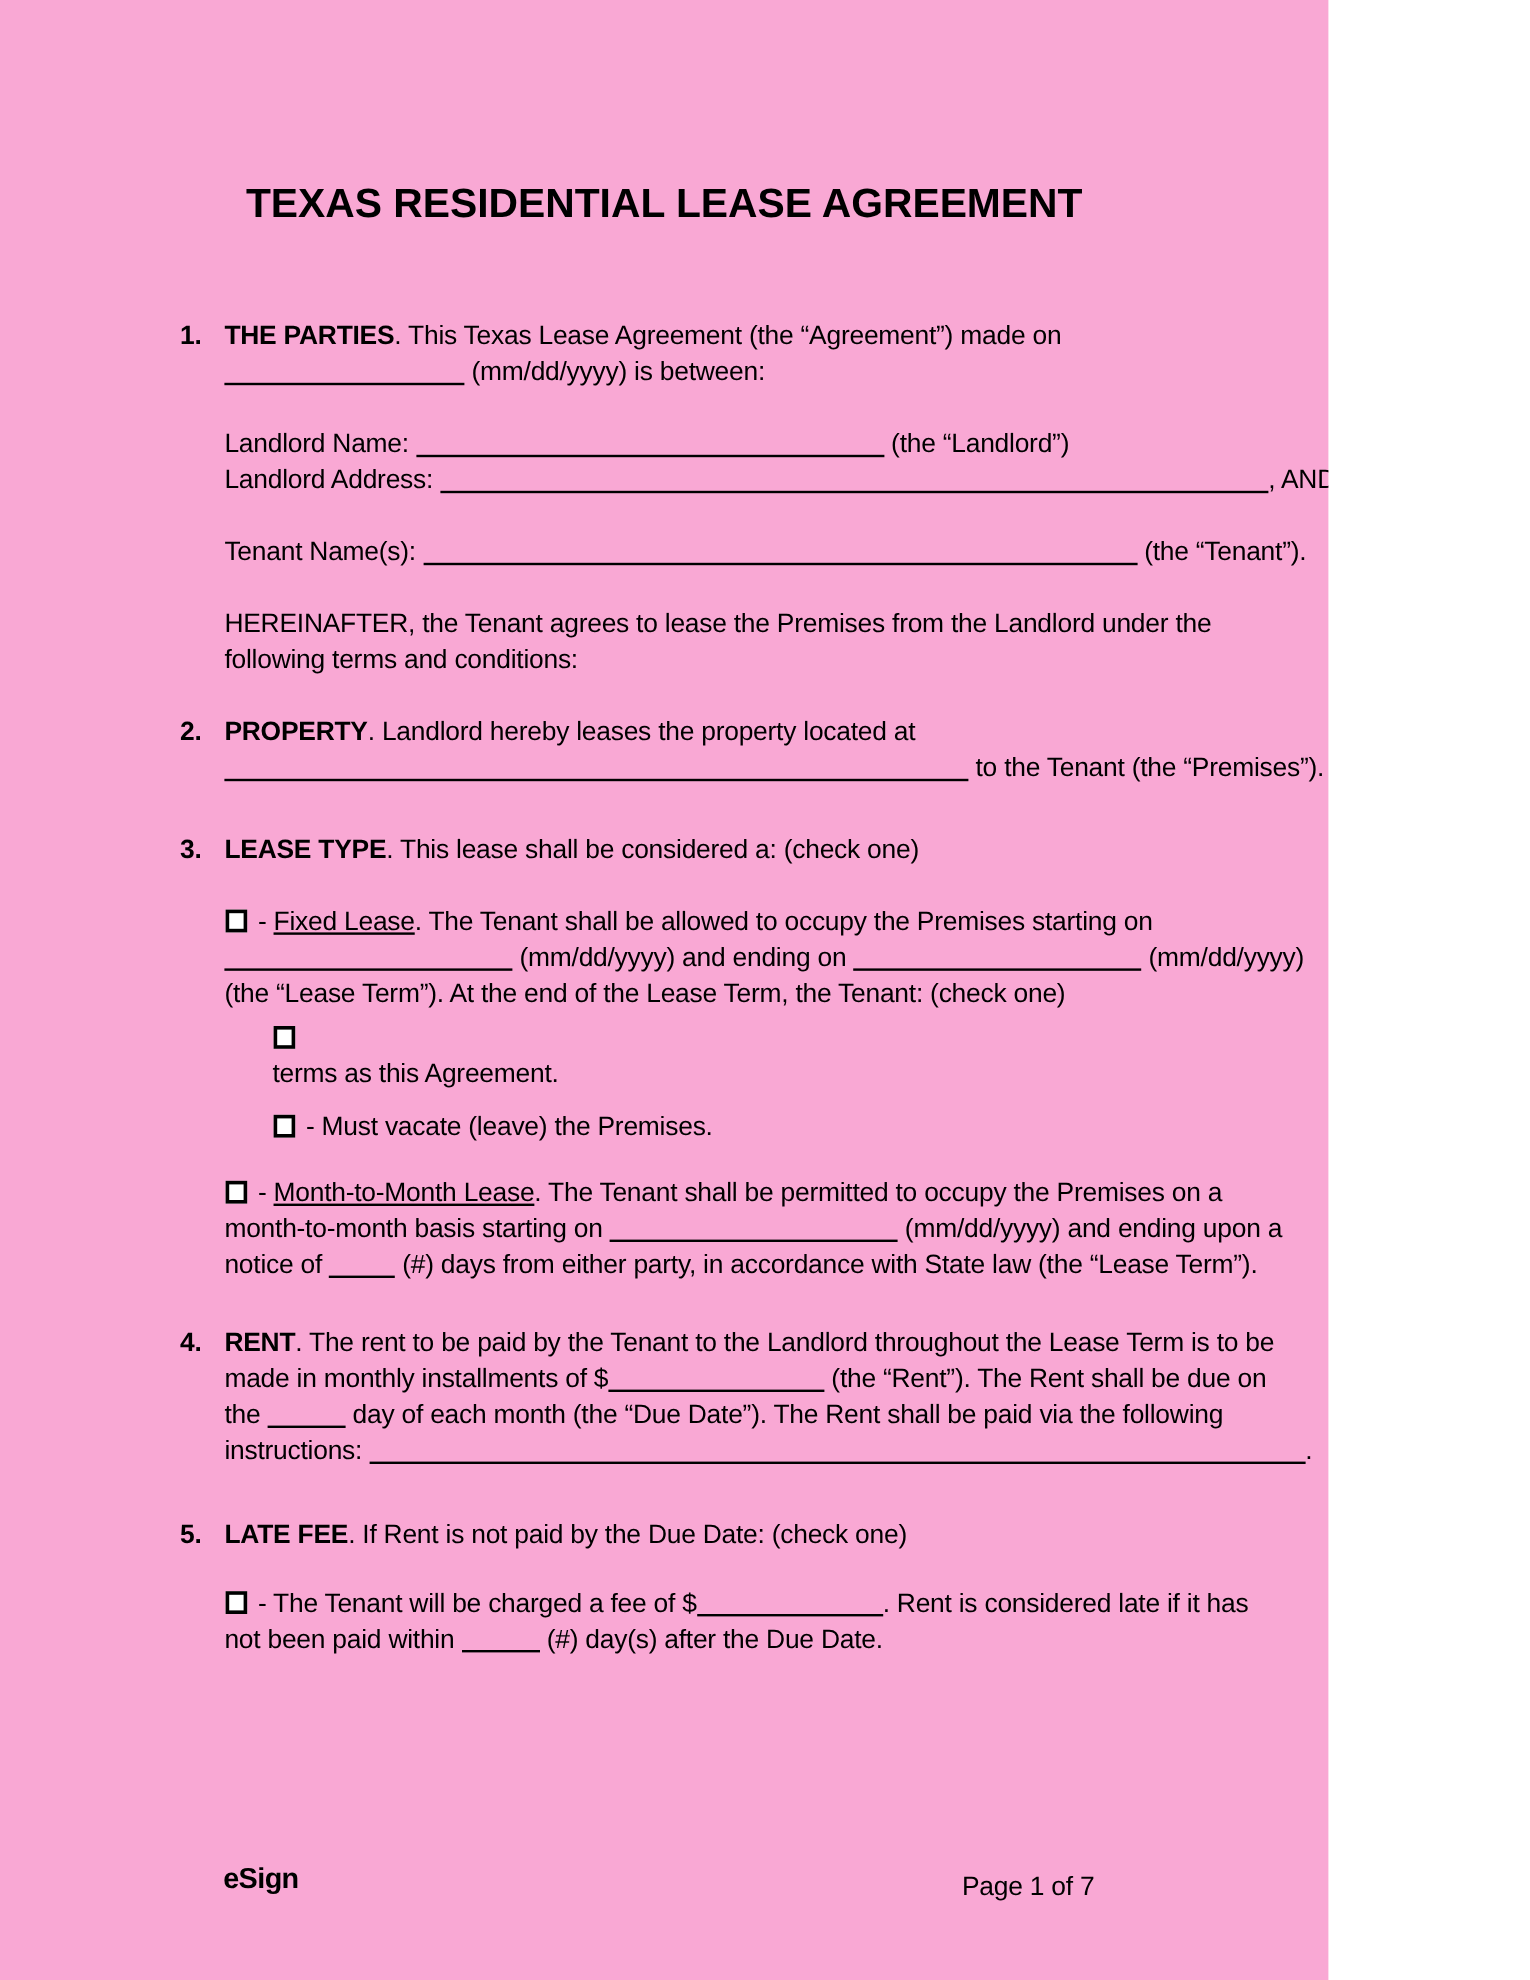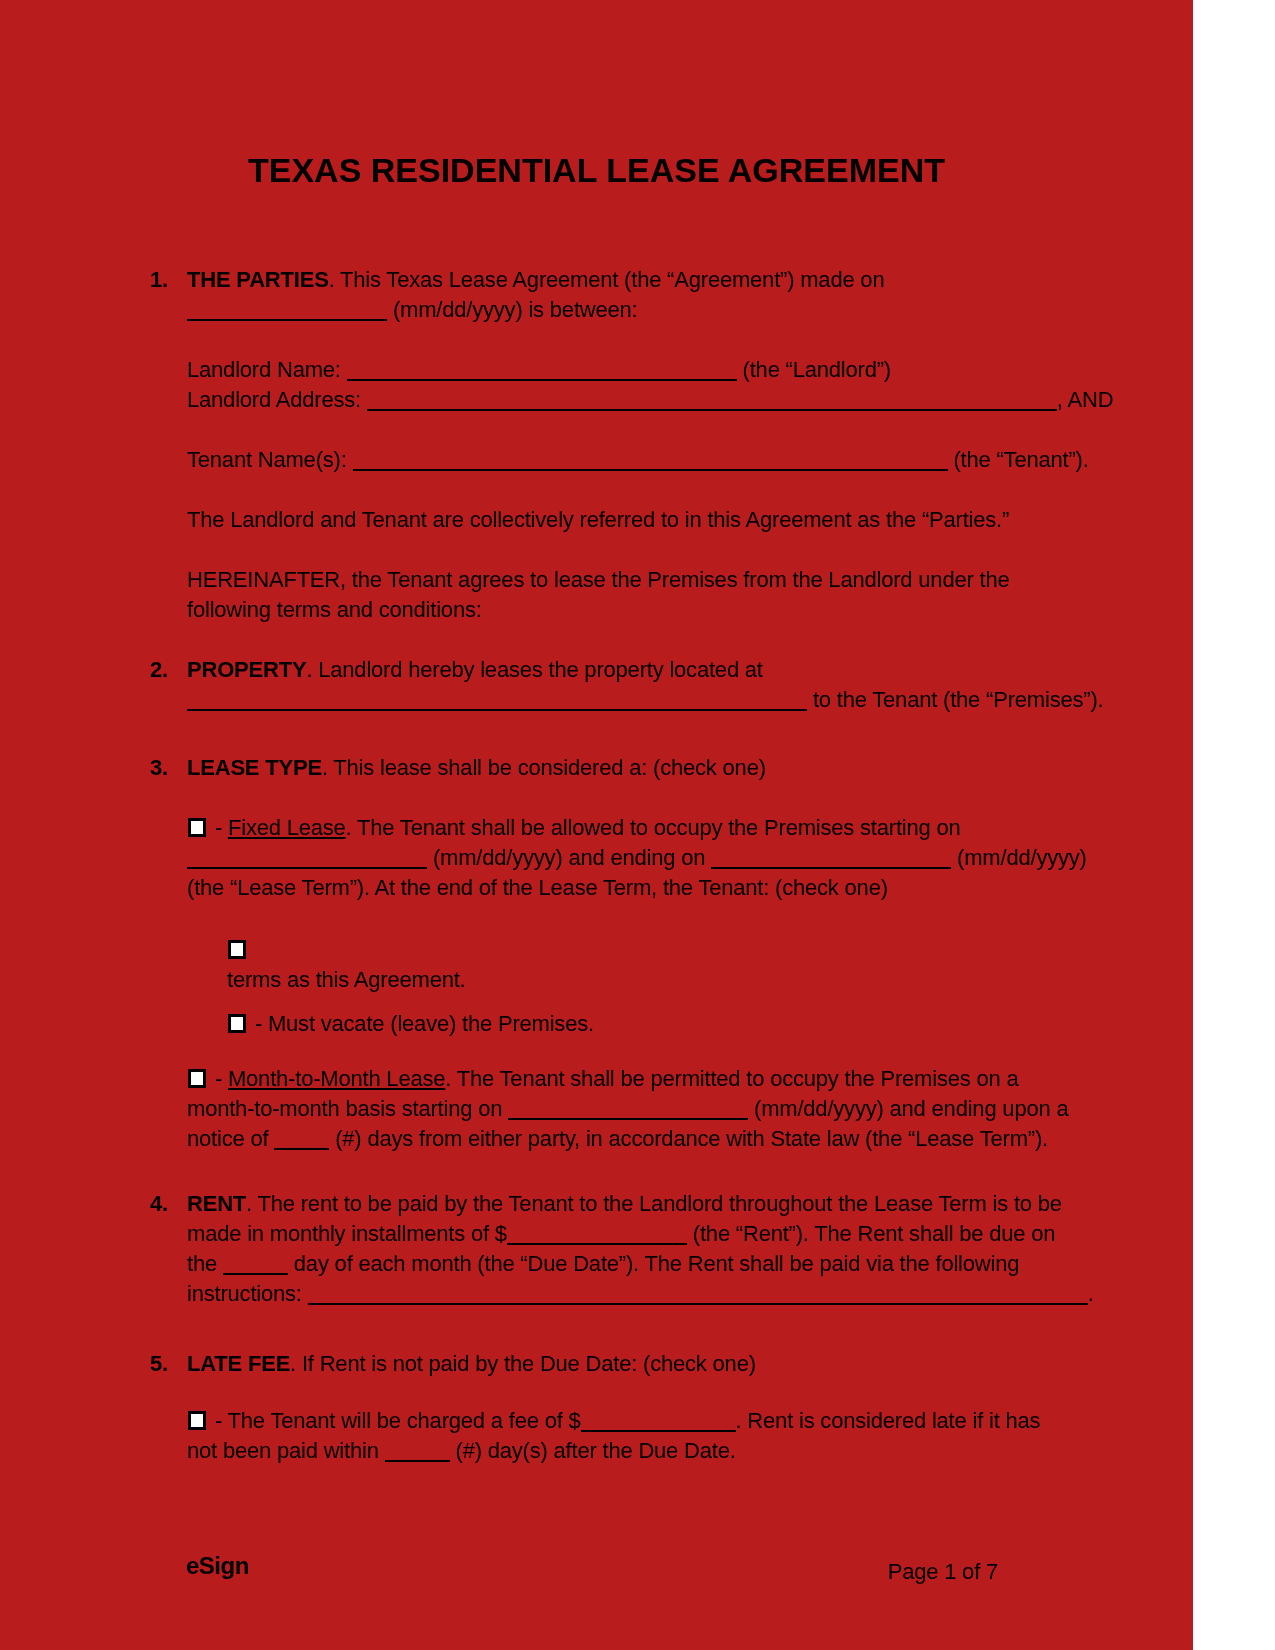--- a/index.html
+++ b/index.html
@@ -1,35 +1,35 @@
 <!DOCTYPE html>
 <html><head>
 <meta charset="utf-8">
 <style>
   html,body{margin:0;padding:0;background:#ffffff;}
   .page{
-    width:1193px;height:1650px;position:relative;background:#b91c1c;color:#000;
+    width:1107px;height:1650px;position:relative;background:#f9a8d4;color:#000;
     font-family:"Liberation Sans","DejaVu Sans",sans-serif;
     font-size:22px;line-height:30px;letter-spacing:-0.2px;overflow:hidden;
   }
   .title{
     font-size:34px;line-height:40px;font-weight:bold;text-align:center;
     letter-spacing:0;margin:0 0 75px 0;padding-top:150px;
   }
   .content{margin:0 150px;}
   .sec{display:flex;}
   .num{flex:0 0 37px;width:37px;font-weight:bold;}
   .secbody{flex:1;min-width:0;}
   p{margin:0 0 30px 0;white-space:nowrap;}
   p.mb38{margin-bottom:38px;}
   p.mb35{margin-bottom:35px;}
   p.mb28{margin-bottom:40px;}
   p.mb27{margin-bottom:27px;}
   p.mb25{margin-bottom:25px;}
-  p.mb17{margin-bottom:32px;}
+  p.mb17{margin-bottom:7px;}
   p.mb14{margin-bottom:14px;}
   p.mb13{margin-bottom:13px;}
   p.mb0{margin-bottom:0;}
   .ind{margin-left:40px;}
   .b{font-weight:bold;}
   .u{text-decoration:underline;}
   .blank{
     display:inline-block;border-bottom:2px solid #000;height:22px;
     vertical-align:-4px;
   }
@@ -53,21 +53,20 @@
   <h1 class="title">TEXAS RESIDENTIAL LEASE AGREEMENT</h1>
 
   <div class="content">
 
     <div class="sec">
       <div class="num">1.</div>
       <div class="secbody">
         <p><span class="b">THE PARTIES</span><span>. This Texas Lease Agreement (the “Agreement”) made on</span><br><span class="blank" style="width: 200px;"></span><span> (mm/dd/yyyy) is between:</span></p>
         <p><span>Landlord Name: </span><span class="blank" style="width: 390px;"></span><span> (the “Landlord”)</span><br><span>Landlord Address: </span><span class="blank" style="width: 690px;"></span><span>, AND</span></p>
         <p><span>Tenant Name(s): </span><span class="blank" style="width: 595px;"></span><span> (the “Tenant”).</span></p>
-        <p><span>The Landlord and Tenant are collectively referred to in this Agreement as the “Parties.”</span></p>
         <p><span>HEREINAFTER, the Tenant agrees to lease the Premises from the Landlord under the</span><br><span>following terms and conditions:</span></p>
       </div>
     </div>
 
     <div class="sec">
       <div class="num">2.</div>
       <div class="secbody">
         <p class="mb38"><span class="b">PROPERTY</span><span>. Landlord hereby leases the property located at</span><br><span class="blank" style="width: 620px;"></span><span> to the Tenant (the “Premises”).</span></p>
       </div>
     </div>

